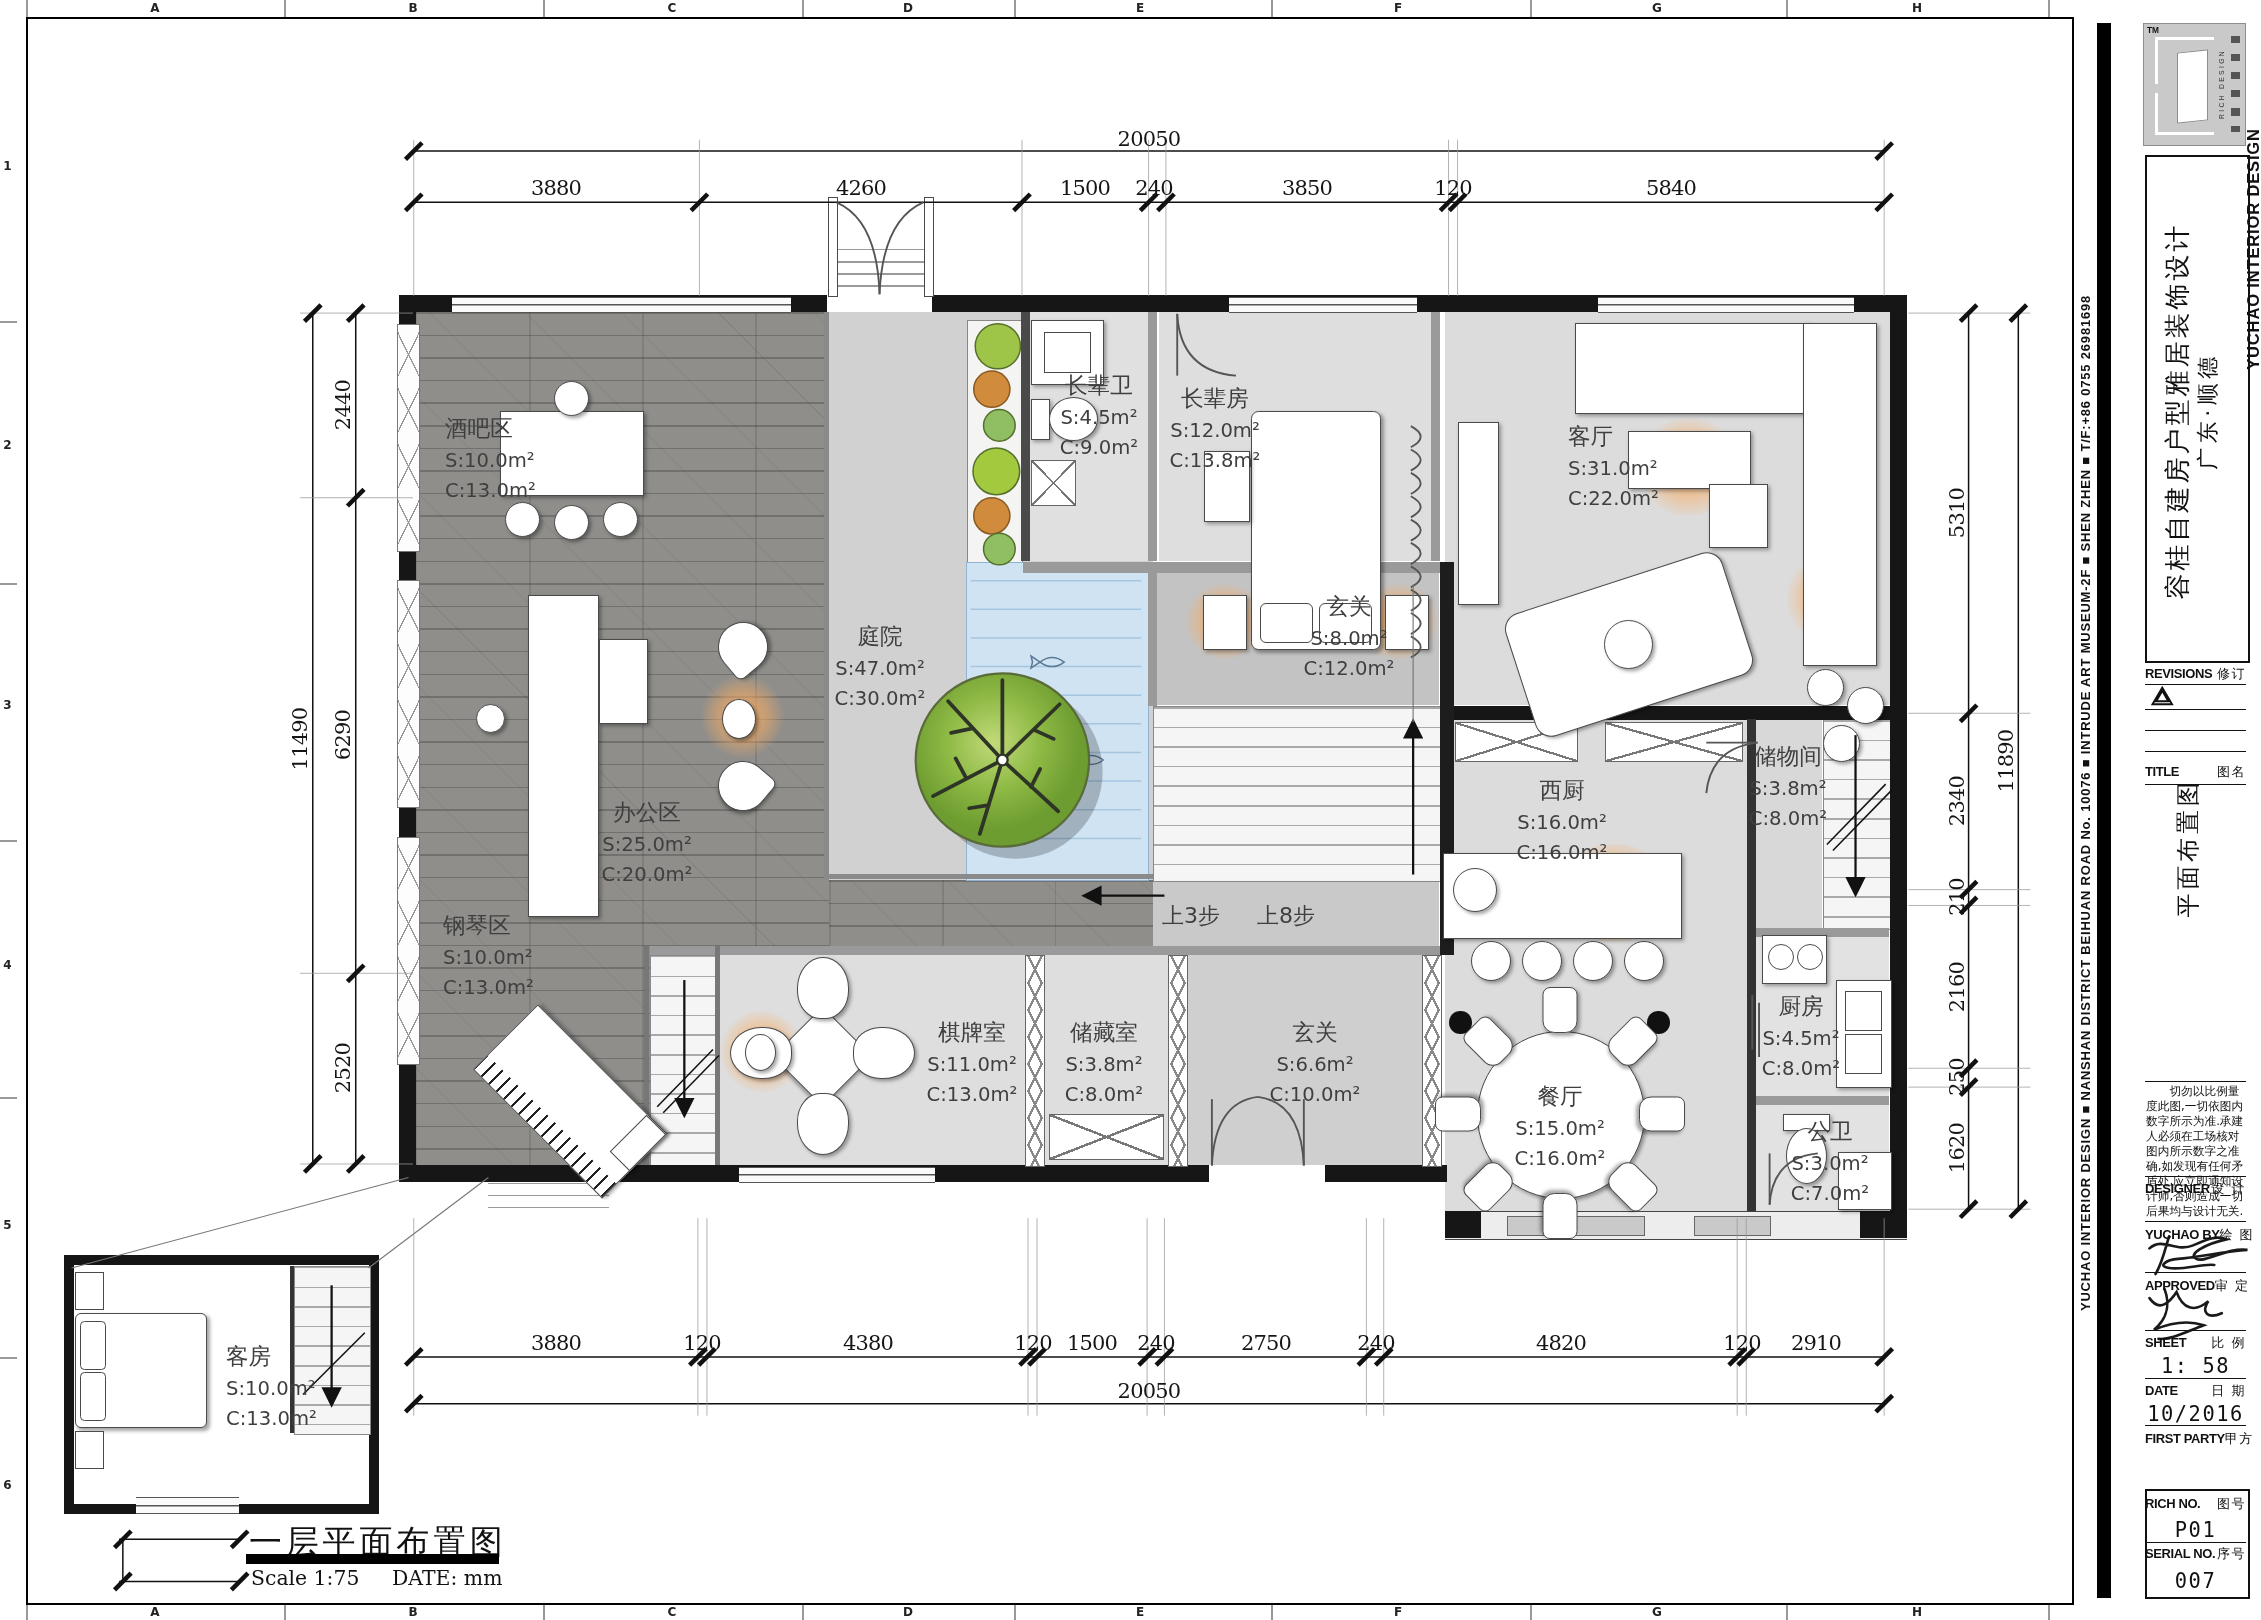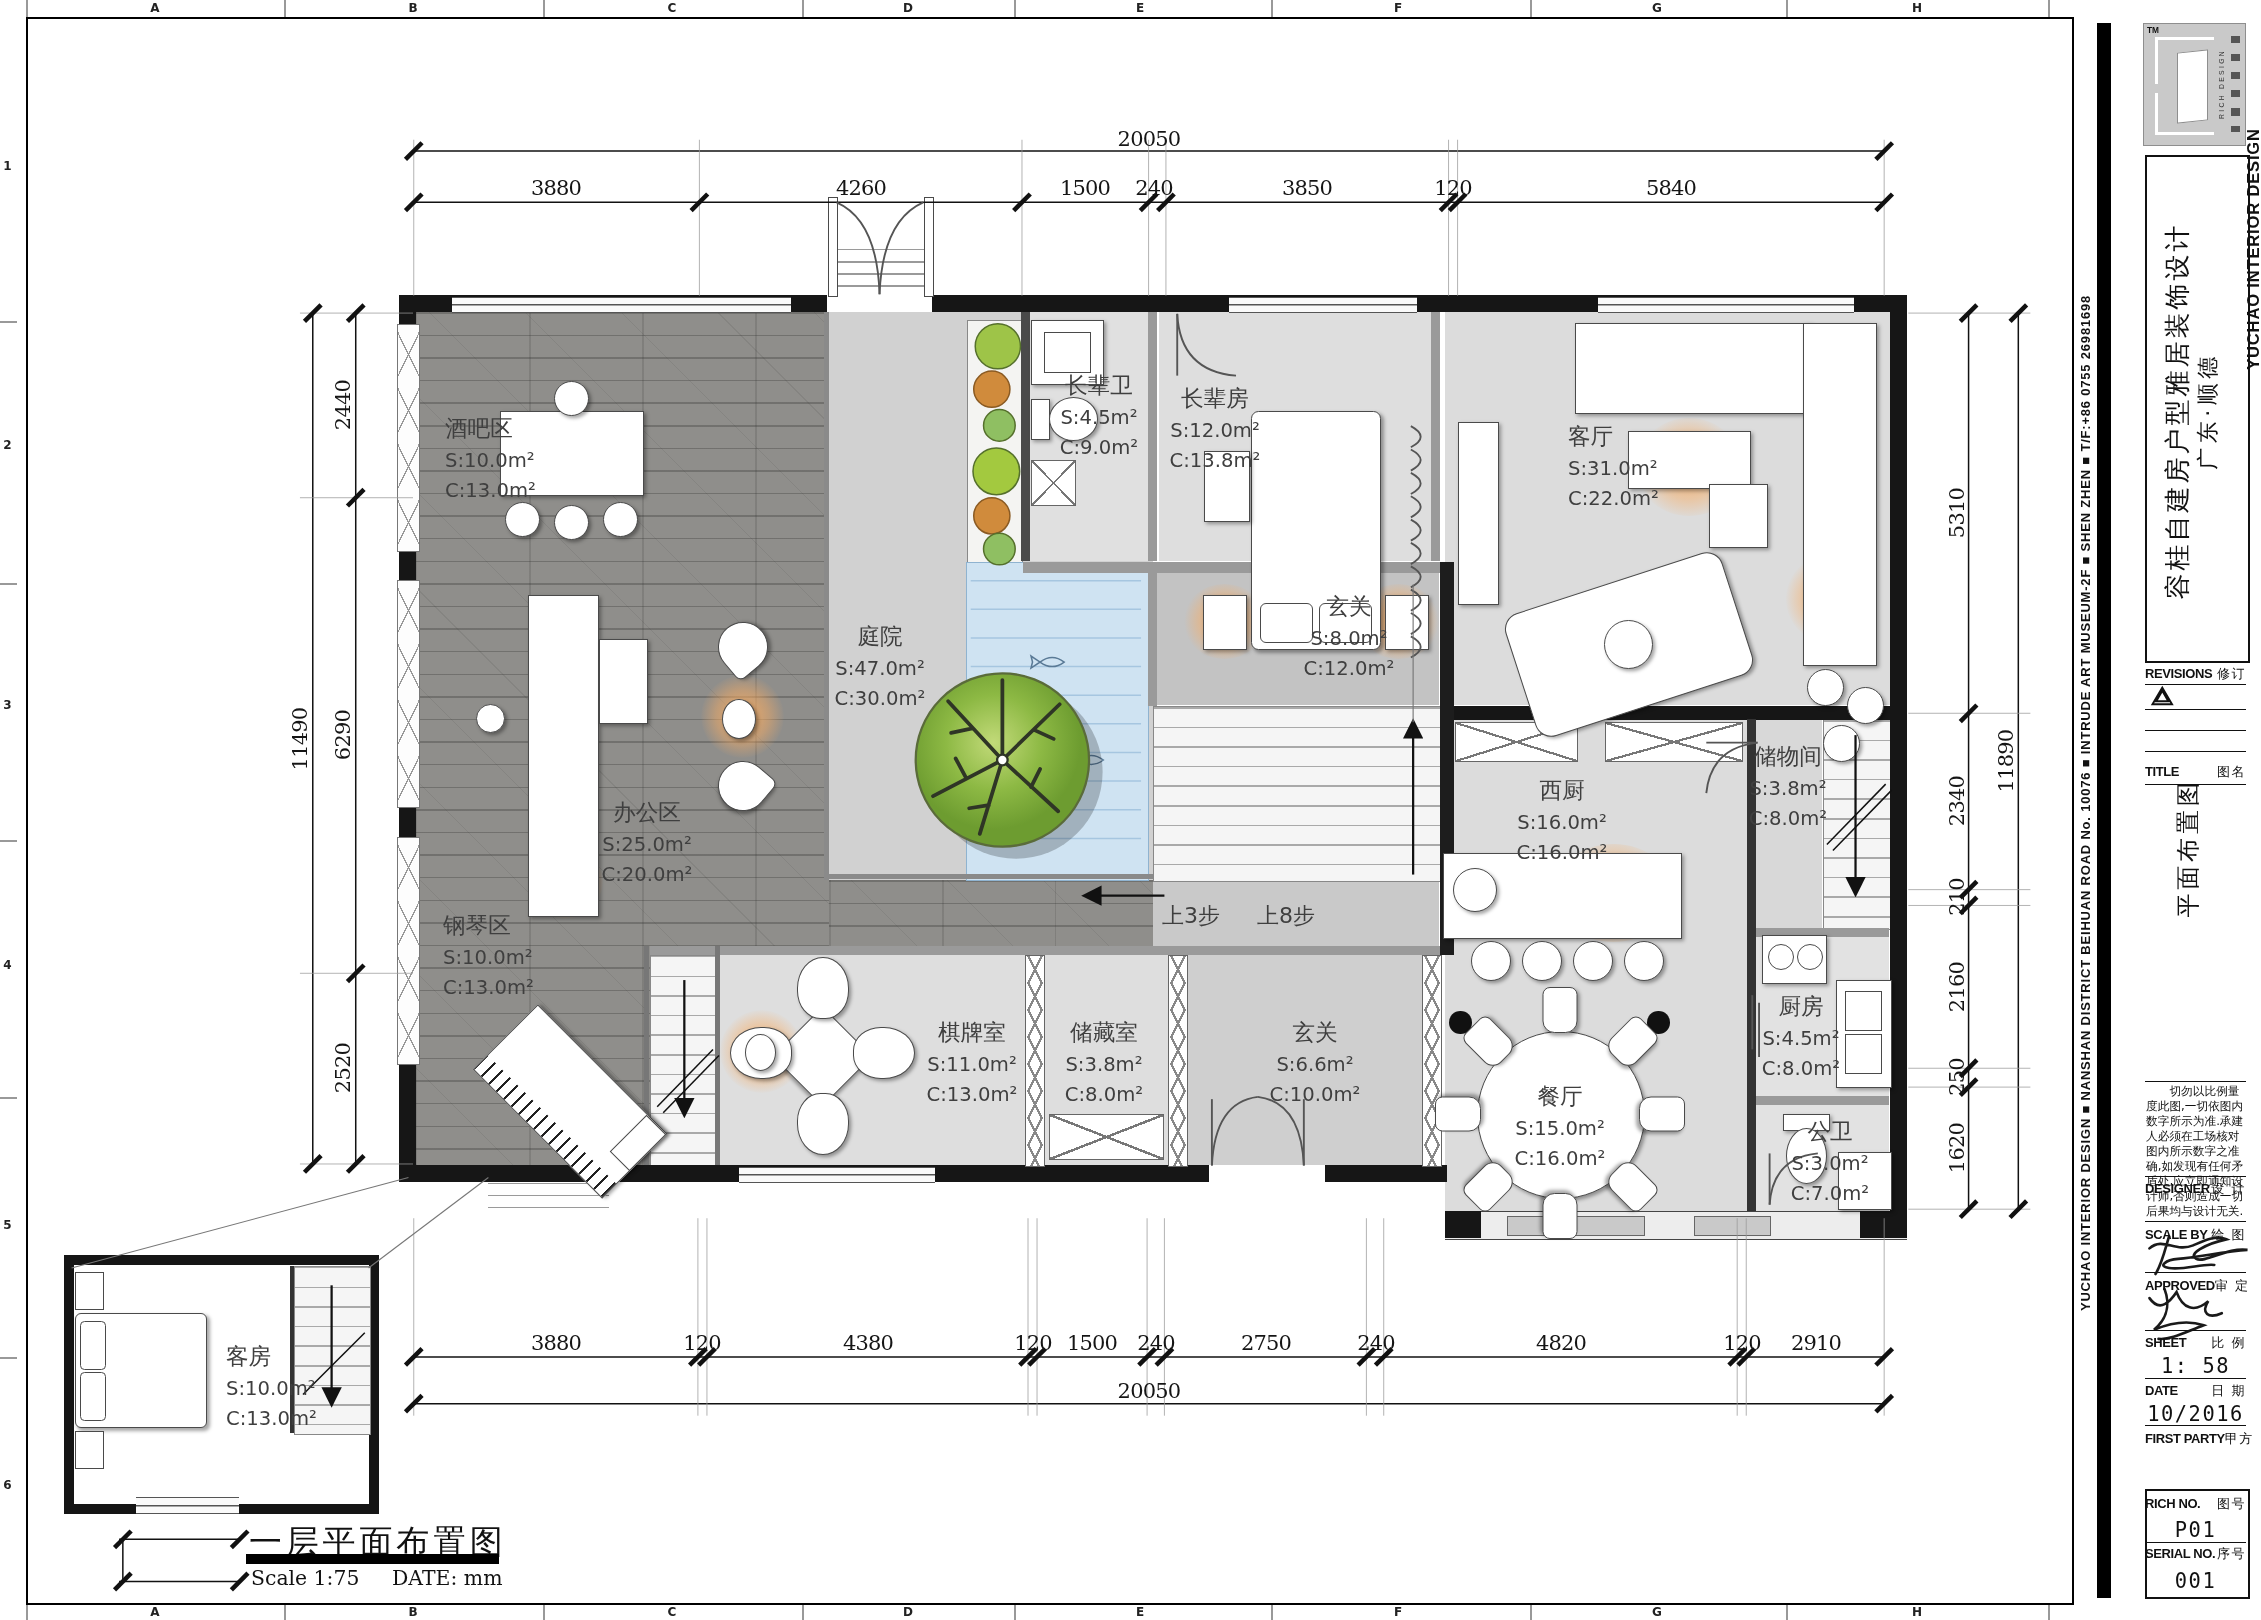--- a/index.html
+++ b/index.html
@@ -632,21 +632,21 @@
 
   <div class="hl" style="top:1081px"></div>
   <p class="a" style="left:2146px;top:1084px;width:99px;margin:0;font-size:11.7px;line-height:1.28;text-indent:2em;font-family:'DejaVu Sans',sans-serif">切勿以比例量度此图,一切依图内数字所示为准.承建人必须在工场核对图内所示数字之准确,如发现有任何矛盾处,应立即通知设计师,否则造成一切后果均与设计无关.</p>
   <div class="hl" style="top:1176px"></div>
   <div class="trow" style="top:1180px">
     <span>DESIGNER</span>
       <span class="cn">设 计</span>
     </div>
   <div class="hl" style="top:1221px"></div>
   <div class="trow" style="top:1226px">
-    <span>SCALE BY</span>
+    <span>YUCHAO BY</span>
       <span class="cn">绘 图</span>
     </div>
   <div class="hl" style="top:1272px"></div>
   <div class="trow" style="top:1277px">
     <span>APPROVED</span>
       <span class="cn">审 定</span>
     </div>
   <div class="hl" style="top:1330px"></div>
   <div class="trow" style="top:1334px">
     <span>SHEET</span>
@@ -669,16 +669,16 @@
   <div class="trow" style="top:1495px">
     <span>RICH NO.</span>
       <span class="cn">图号</span>
     </div>
   <span class="tbval" style="top:1518px">P01</span>
   <div class="hl" style="top:1542px"></div>
   <div class="trow" style="top:1545px">
     <span>SERIAL NO.</span>
       <span class="cn">序号</span>
     </div>
-  <span class="tbval" style="top:1569px">001</span>
+  <span class="tbval" style="top:1569px">007</span>
 
 </div>
 
 
 </body></html>

